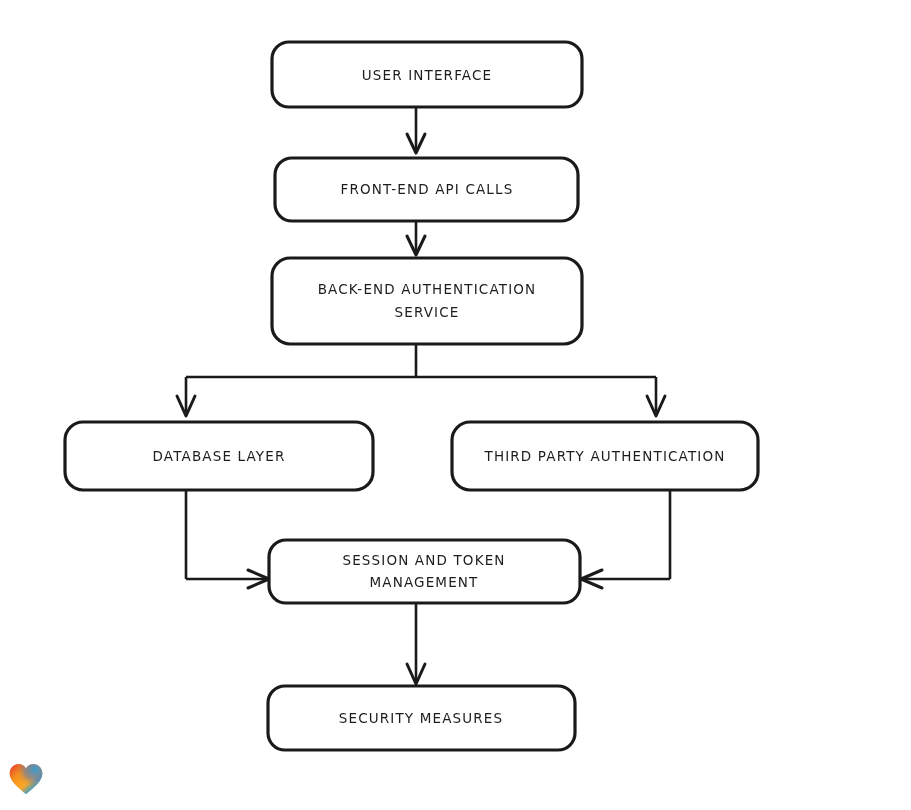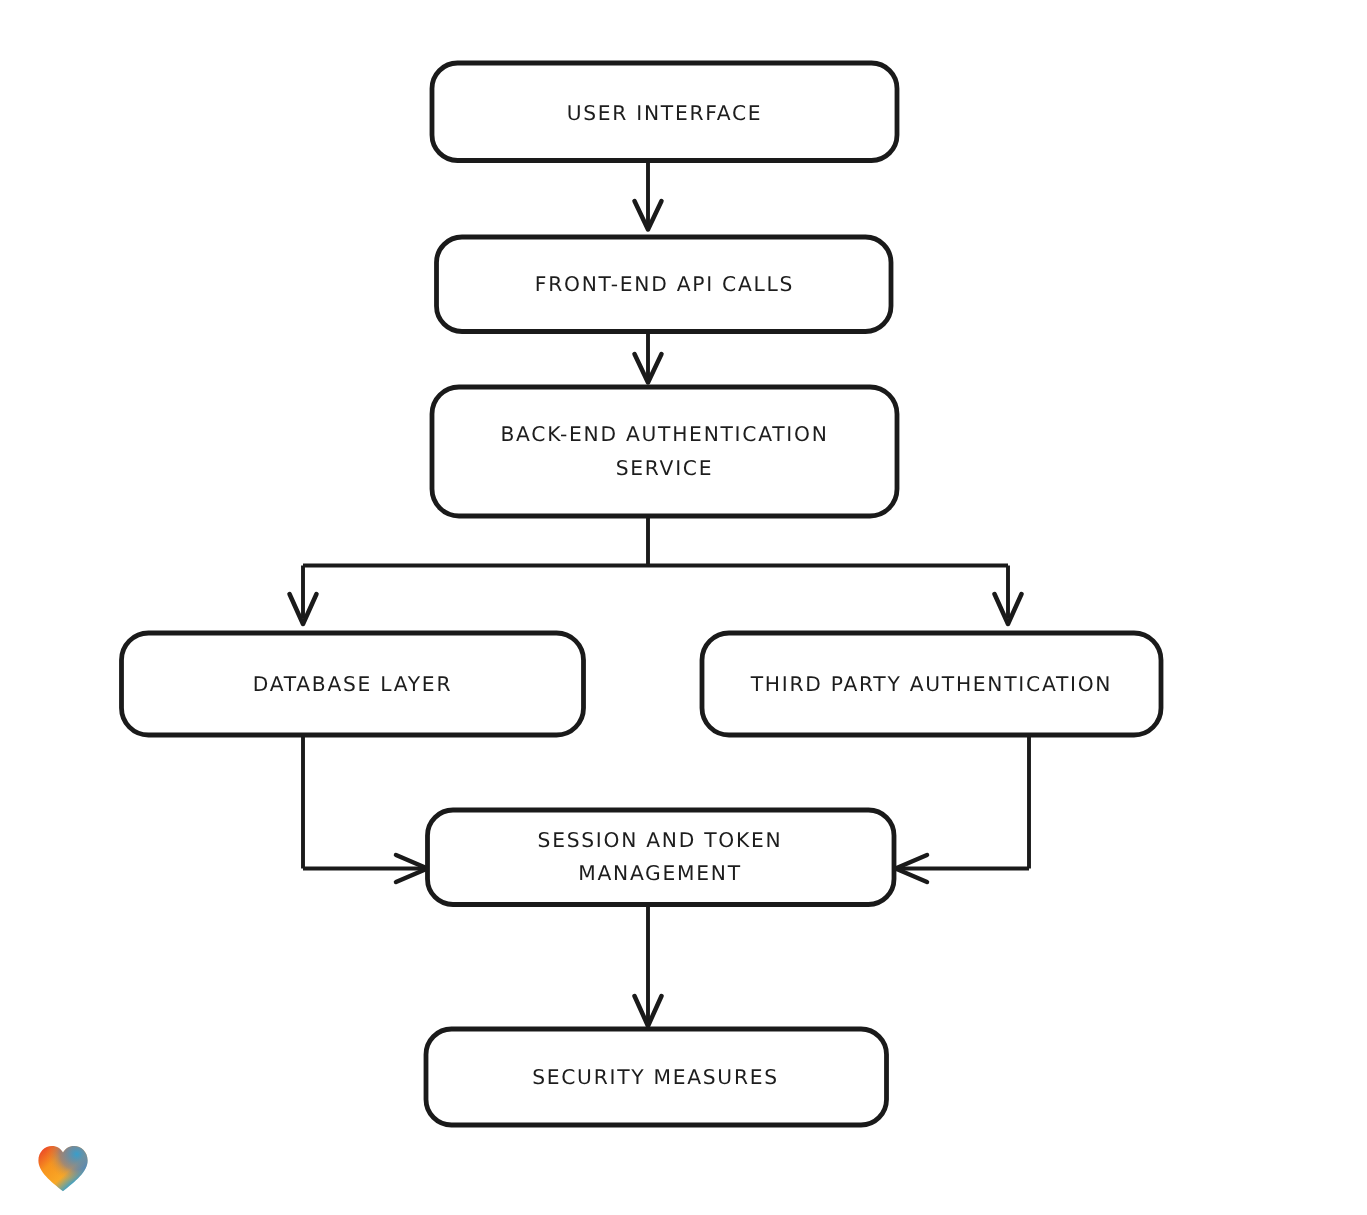--- a/index.html
+++ b/index.html
@@ -13,21 +13,20 @@
     position: relative;
     overflow: hidden;
     font-family: "DejaVu Sans", sans-serif;
   }
   #canvas-root {
     position: absolute;
     left: 0;
     top: 0;
     width: 740px;
     height: 810px;
-    margin-left: 16px;
   }
   svg.flow {
     position: absolute;
     left: 0;
     top: 0;
     width: 911px;
     height: 810px;
     display: block;
   }
   .node-box {

